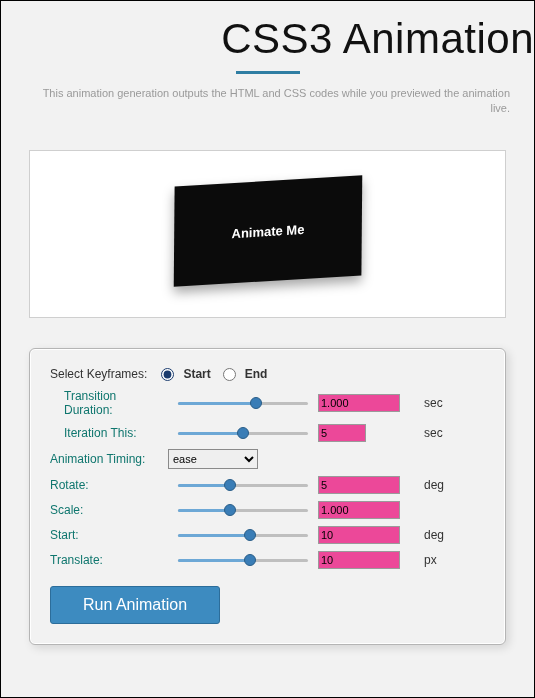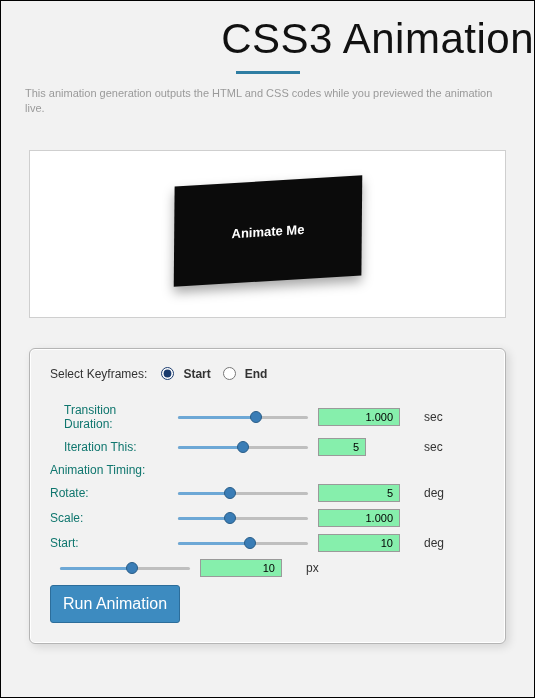--- a/index.html
+++ b/index.html
@@ -20,21 +20,21 @@
     font-size:42px;
     font-weight:400;
     margin:14px 0 8px 0;
     letter-spacing:.5px;
     color:#111;
   }
   .hr{
     width:64px;height:3px;background:#2f7ea3;margin:0 auto 12px auto;
   }
   .subtitle{
-    text-align:left;
+    text-align:right;
     font-size:11px;
     color:#9a9a9a;
     padding:0 24px;
     line-height:1.35;
   }
 
   
   .preview{
     margin:34px 28px 0 28px;
     background:#fff;
@@ -58,21 +58,21 @@
     margin:30px 28px 0 28px;
     background:#f2f2f2;
     border:1px solid #b5b5b5;
     border-radius:6px;
     padding:18px 20px 20px 20px;
     box-shadow:inset 0 0 0 1px #fff, 3px 3px 10px rgba(0,0,0,.12);
     font-size:12px;
   }
 
   
-  .kf{display:flex;align-items:center;gap:6px;color:#333;margin-bottom:22px}
+  .kf{display:flex;align-items:flex-end;gap:6px;color:#333;margin-bottom:8px}
   .kf-label{margin-right:2px}
   input[type=radio]{accent-color:#1a3b6d;margin:0 3px 0 6px;width:13px;height:13px}
   .kf b{font-weight:700}
 
   
   .row{display:flex;align-items:center;margin:7px 0}
   .lab{width:118px;color:#0f766e}
   .mid{width:150px;display:flex;align-items:center;justify-content:center}
   .val{width:82px}
   .unit{margin-left:24px;color:#333}
@@ -80,35 +80,35 @@
 
   
   .slider{position:relative;width:130px;height:12px}
   .track{position:absolute;left:0;right:0;top:5px;height:3px;background:#bfbfbf;border-radius:2px}
   .thumb{position:absolute;top:0;width:12px;height:12px;border-radius:50%;
     background:#3a7db6;border:1px solid #295d88; transform:translateX(-50%); z-index:2}
   .fill{position:absolute;left:0;top:5px;height:3px;background:#6da8d6;border-radius:2px;z-index:1}
 
   .num{
     width:82px;height:18px;
-    border:1px solid #9a9a9a;background:#86efac;
-    font-size:11px;text-align:right;padding:1px 6px 0 2px;
+    border:1px solid #9a9a9a;background:#ec4899;
+    font-size:11px;padding:1px 6px 0 2px;
   }
   select.sel{
     width:90px;height:20px;font-size:11px;border:1px solid #8a8a8a;background:#efefef;
   }
 
   
   .run{
     display:inline-block;
-    margin-top:1px;
+    margin-top:10px;
     background:#3d8bc0;
     color:#fff;
     font-size:16px;
-    padding:9px 12px;
+    padding:9px 32px;
     border:1px solid #2c6d9a;
     border-radius:3px;
     cursor:pointer;
   }
 </style>
 </head>
 <body>
 
 <div class="title">CSS3 Animation</div>
 <div class="hr"></div>
@@ -151,20 +151,23 @@
           <span class="fill" style="width:50%"></span>
           <span class="thumb" style="left:50%"></span>
       </span>
     </span>
     <span class="val"><input class="num" style="width: 48px;" value="5"></span>
     <span class="unit">sec</span>
   </div>
 
   <div class="row">
     <span class="lab">Animation Timing:</span>
+    <select class="sel">
+      <option>ease</option>
+    </select>
   </div>
 
   <div class="row">
     <span class="lab">Rotate:</span>
     <span class="mid">
       <span class="slider">
         <span class="track"></span>
           <span class="fill" style="width:40%"></span>
           <span class="thumb" style="left:40%"></span>
       </span>
@@ -193,20 +196,21 @@
         <span class="track"></span>
           <span class="fill" style="width:55%"></span>
           <span class="thumb" style="left:55%"></span>
       </span>
     </span>
     <span class="val"><input class="num" value="10" style=""></span>
     <span class="unit">deg</span>
   </div>
 
   <div class="row">
+    <span class="lab">Translate:</span>
     <span class="mid">
       <span class="slider">
         <span class="track"></span>
           <span class="fill" style="width:55%"></span>
           <span class="thumb" style="left:55%"></span>
       </span>
     </span>
     <span class="val"><input class="num" value="10" style=""></span>
     <span class="unit">px</span>
   </div>

